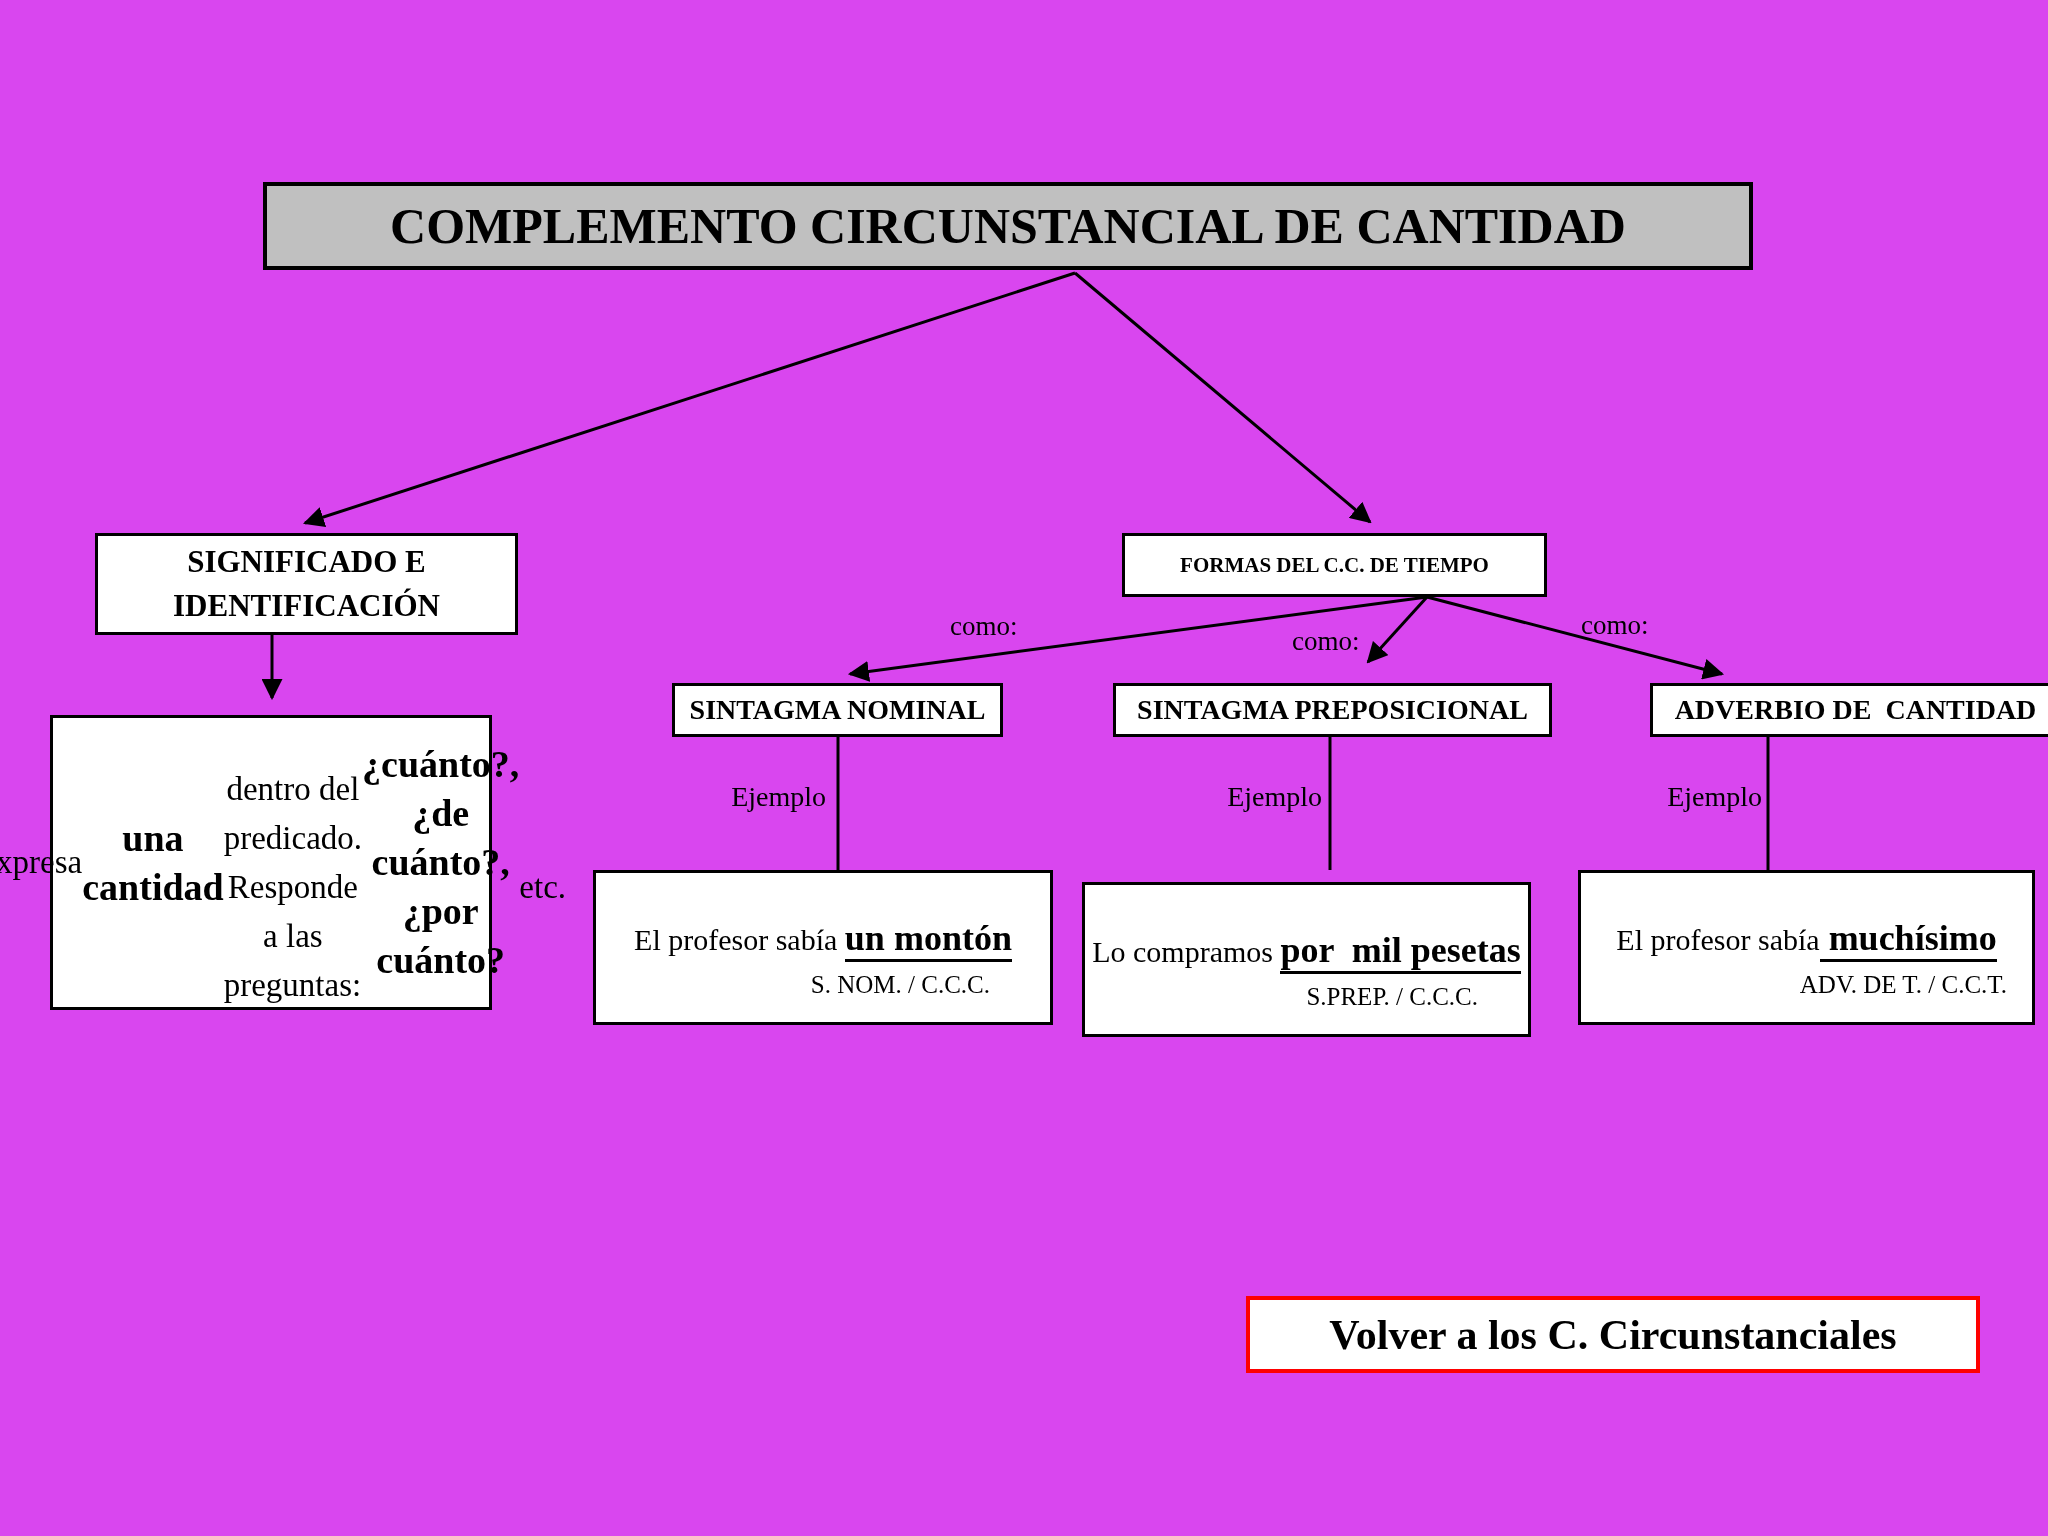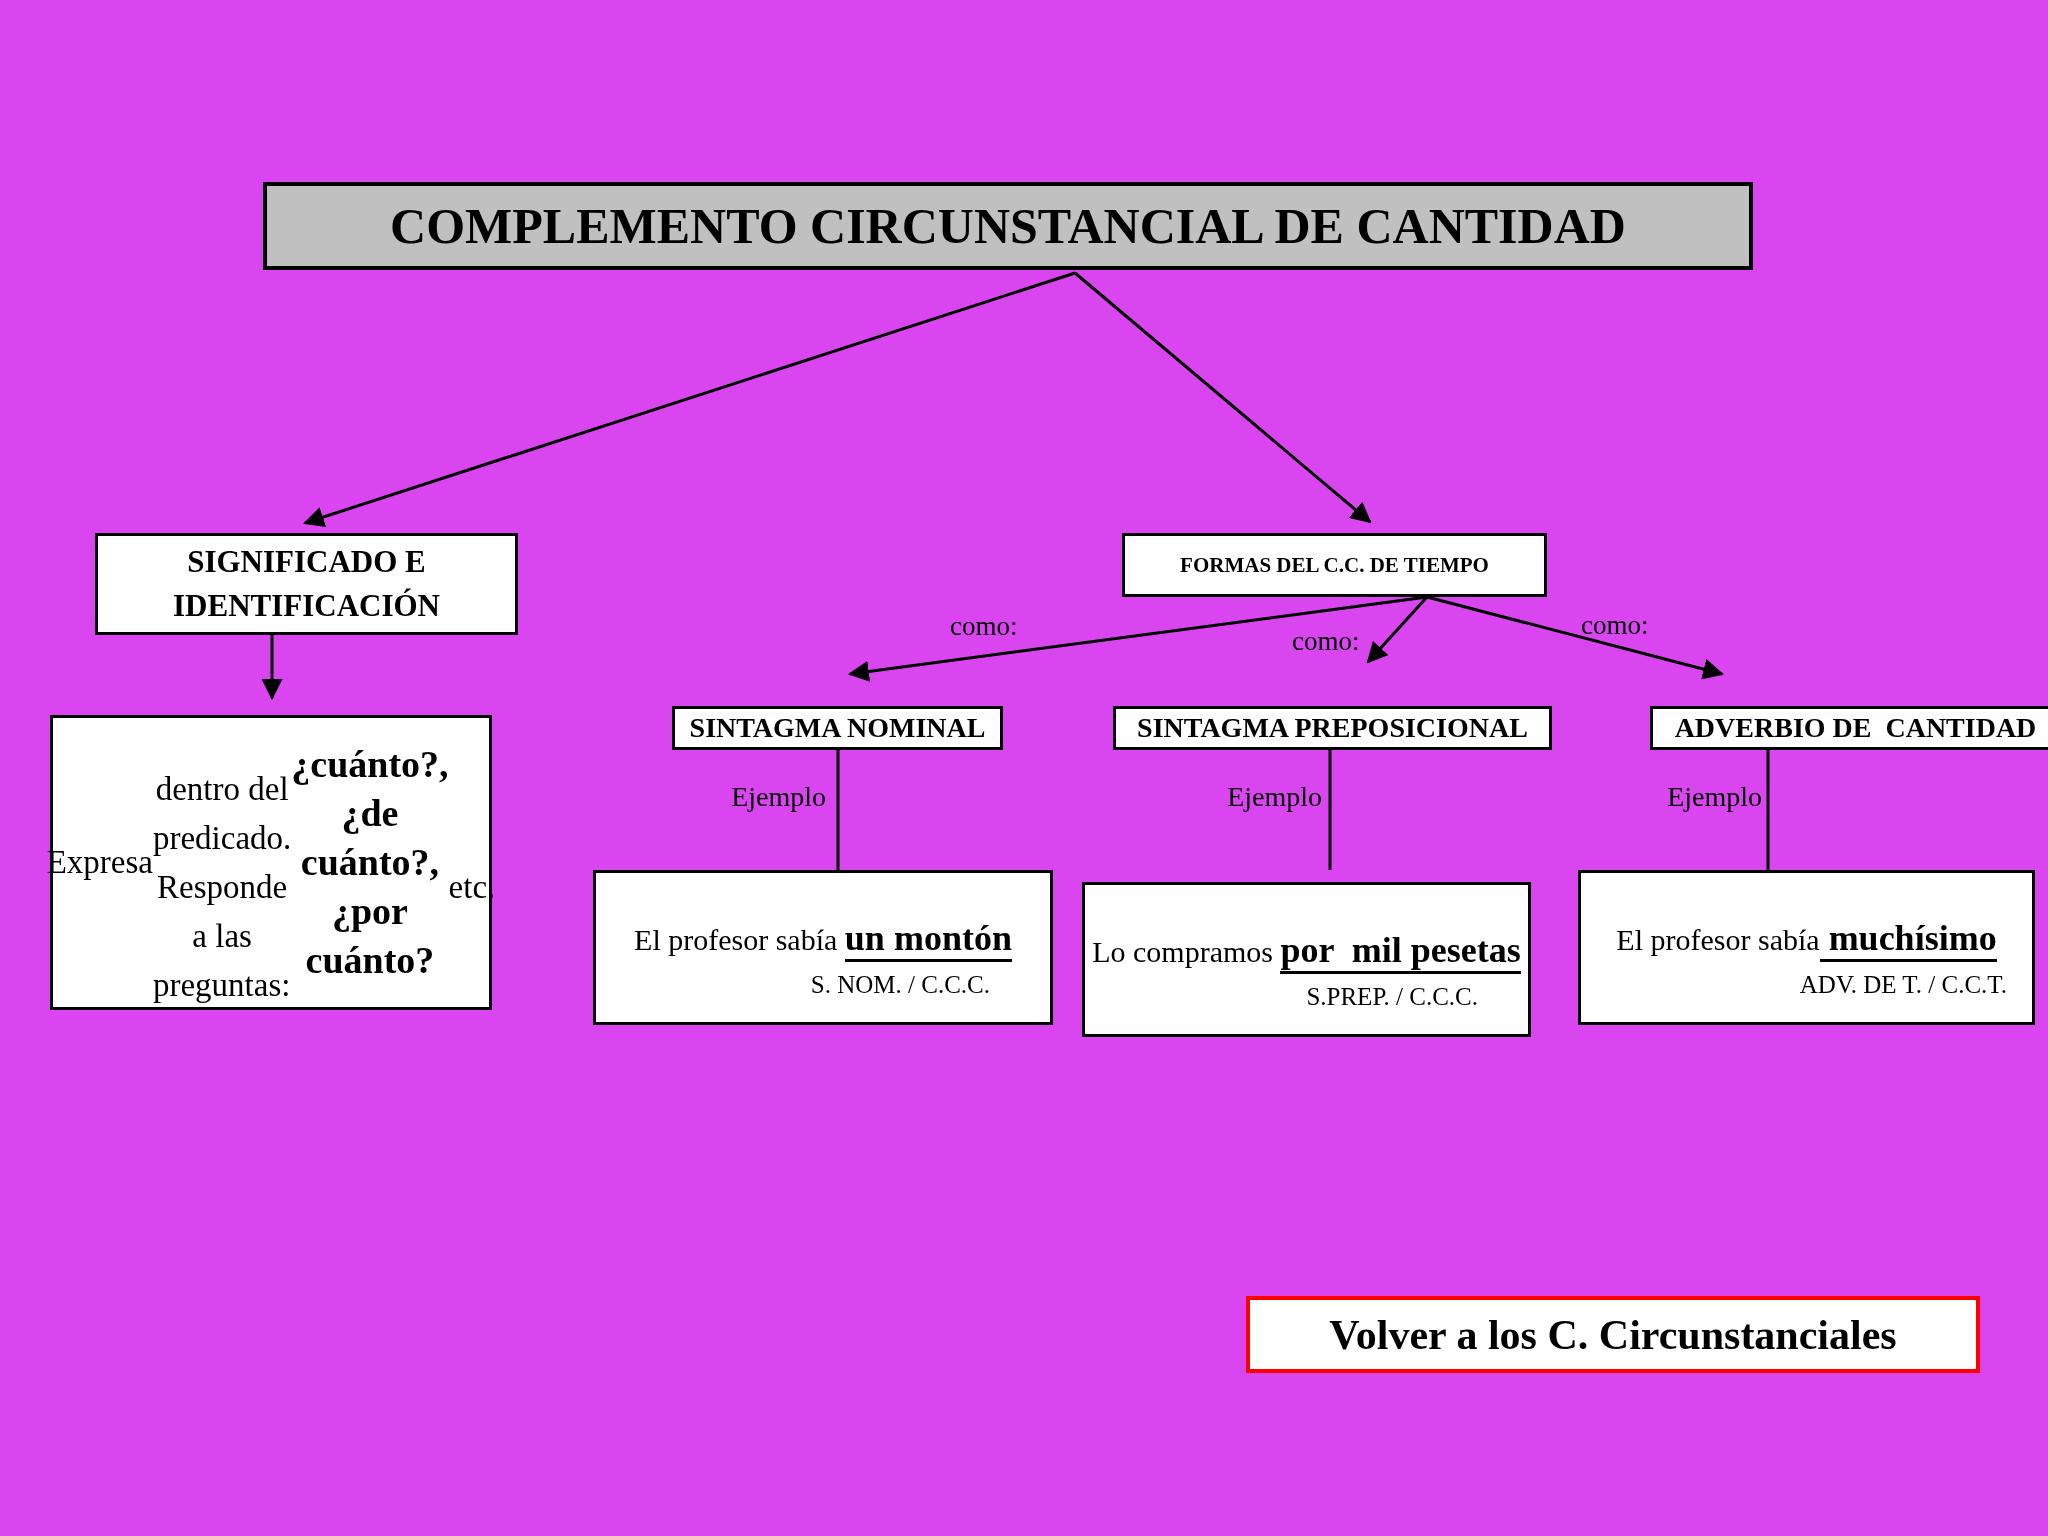--- a/index.html
+++ b/index.html
@@ -34,21 +34,21 @@
   }
   #significado-desc-box{
     left:50px;top:715px;width:442px;height:295px;
     font-weight:normal;font-size:33px;line-height:49px;
     white-space:pre-wrap;
   }
   #formas-box{
     left:1122px;top:533px;width:425px;height:64px;
     font-size:21px;
   }
-  .child-box{top:683px;height:44px;font-size:28px;white-space:pre;margin-top:23px;}
+  .child-box{top:683px;height:54px;font-size:28px;white-space:pre;}
   #sintagma-nominal-box{left:672px;width:331px;}
   #sintagma-preposicional-box{left:1113px;width:439px;}
   #adverbio-cantidad-box{left:1650px;width:411px;}
   .example-box{
     top:870px;height:155px;font-weight:normal;
     flex-direction:column;justify-content:center;
     padding-top:18px;
   }
   #example-nominal-box{left:593px;width:460px;}
   #example-preposicional-box{left:1082px;width:449px;margin-top:12px;}
@@ -103,21 +103,21 @@
     <line x1="838" y1="737" x2="838" y2="870" stroke="#000" stroke-width="3"></line>
     <line x1="1330" y1="737" x2="1330" y2="870" stroke="#000" stroke-width="3"></line>
     <line x1="1768" y1="737" x2="1768" y2="870" stroke="#000" stroke-width="3"></line>
   </svg>
 
   <div id="title-box" class="box">COMPLEMENTO CIRCUNSTANCIAL DE CANTIDAD</div>
 
   <div id="significado-box" class="box">SIGNIFICADO E
 IDENTIFICACIÓN</div>
 
-  <div id="significado-desc-box" class="box"><span class="seg plain">Expresa </span><span class="seg plain">
+  <div id="significado-desc-box" class="box"><span class="seg plain">Expresa </span><span class="seg bold">una cantidad</span><span class="seg plain">
 dentro del predicado.
 Responde a las
 preguntas: </span><span class="seg bold">¿cuánto?,
 ¿de cuánto?, ¿por
 cuánto?</span><span class="seg plain"> etc.</span></div>
 
   <div id="formas-box" class="box">FORMAS DEL C.C. DE TIEMPO</div>
 
   <div id="como-label-1" class="float-label">como:</div>
   <div id="como-label-2" class="float-label">como:</div>

